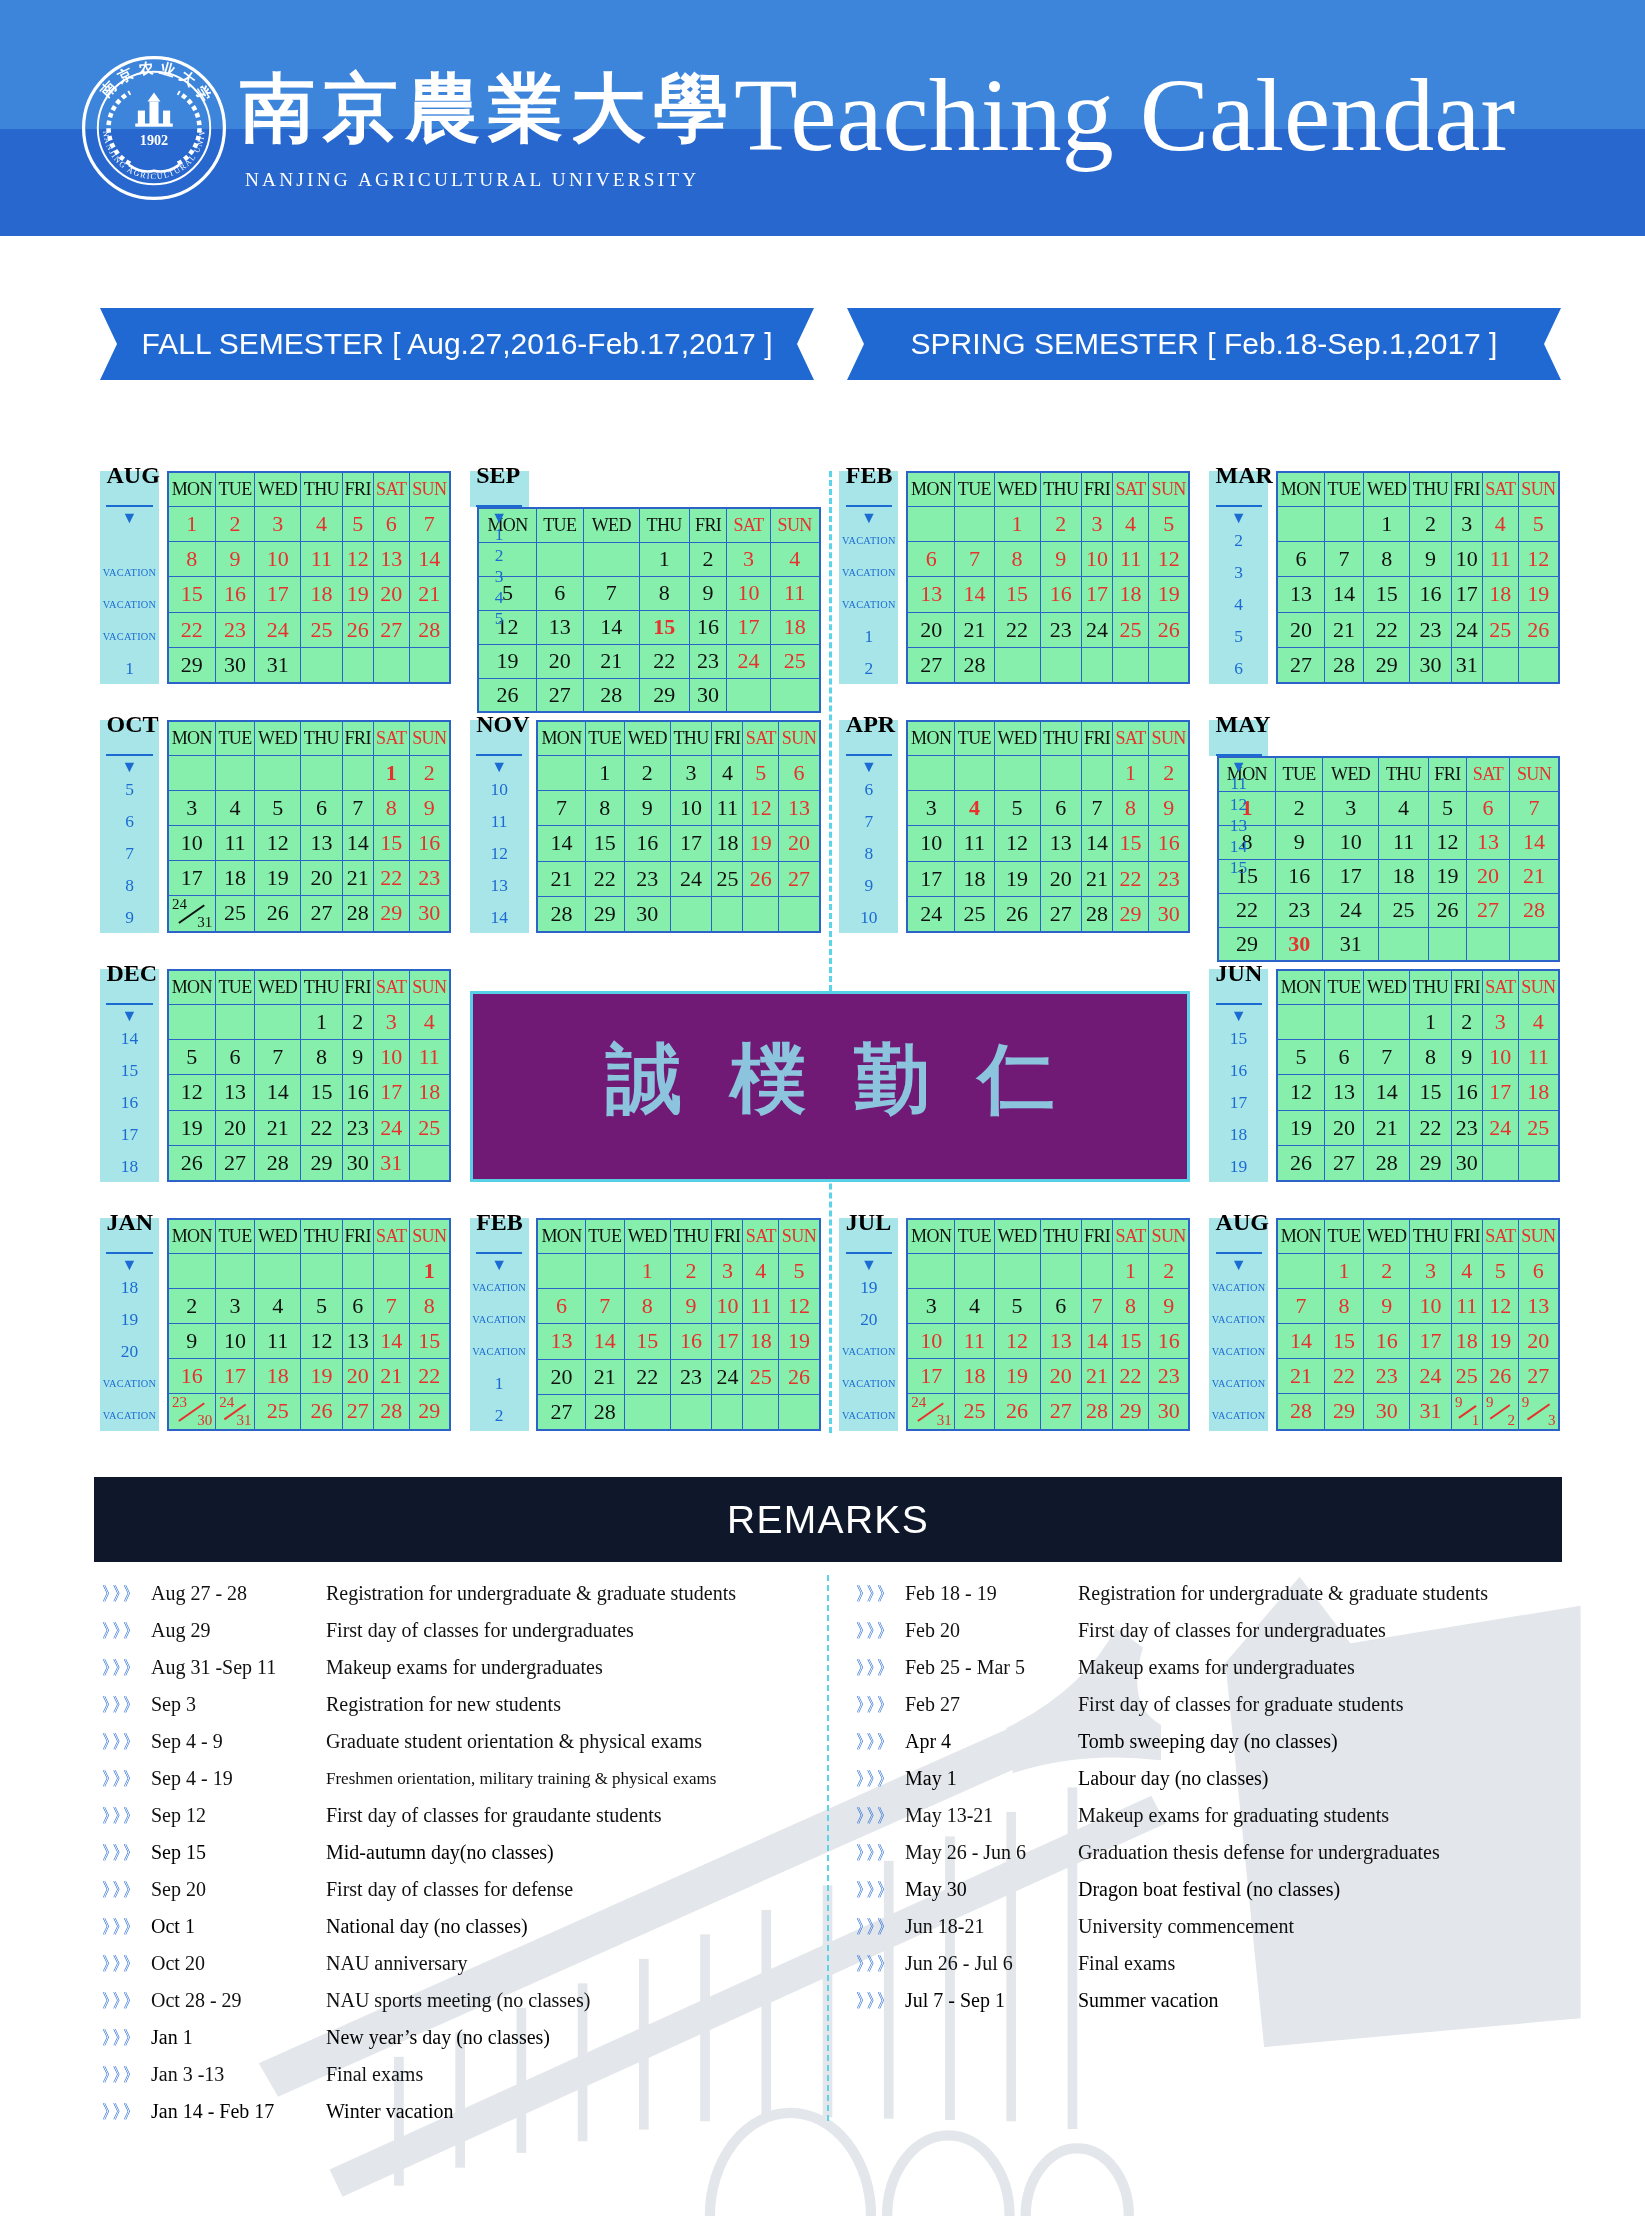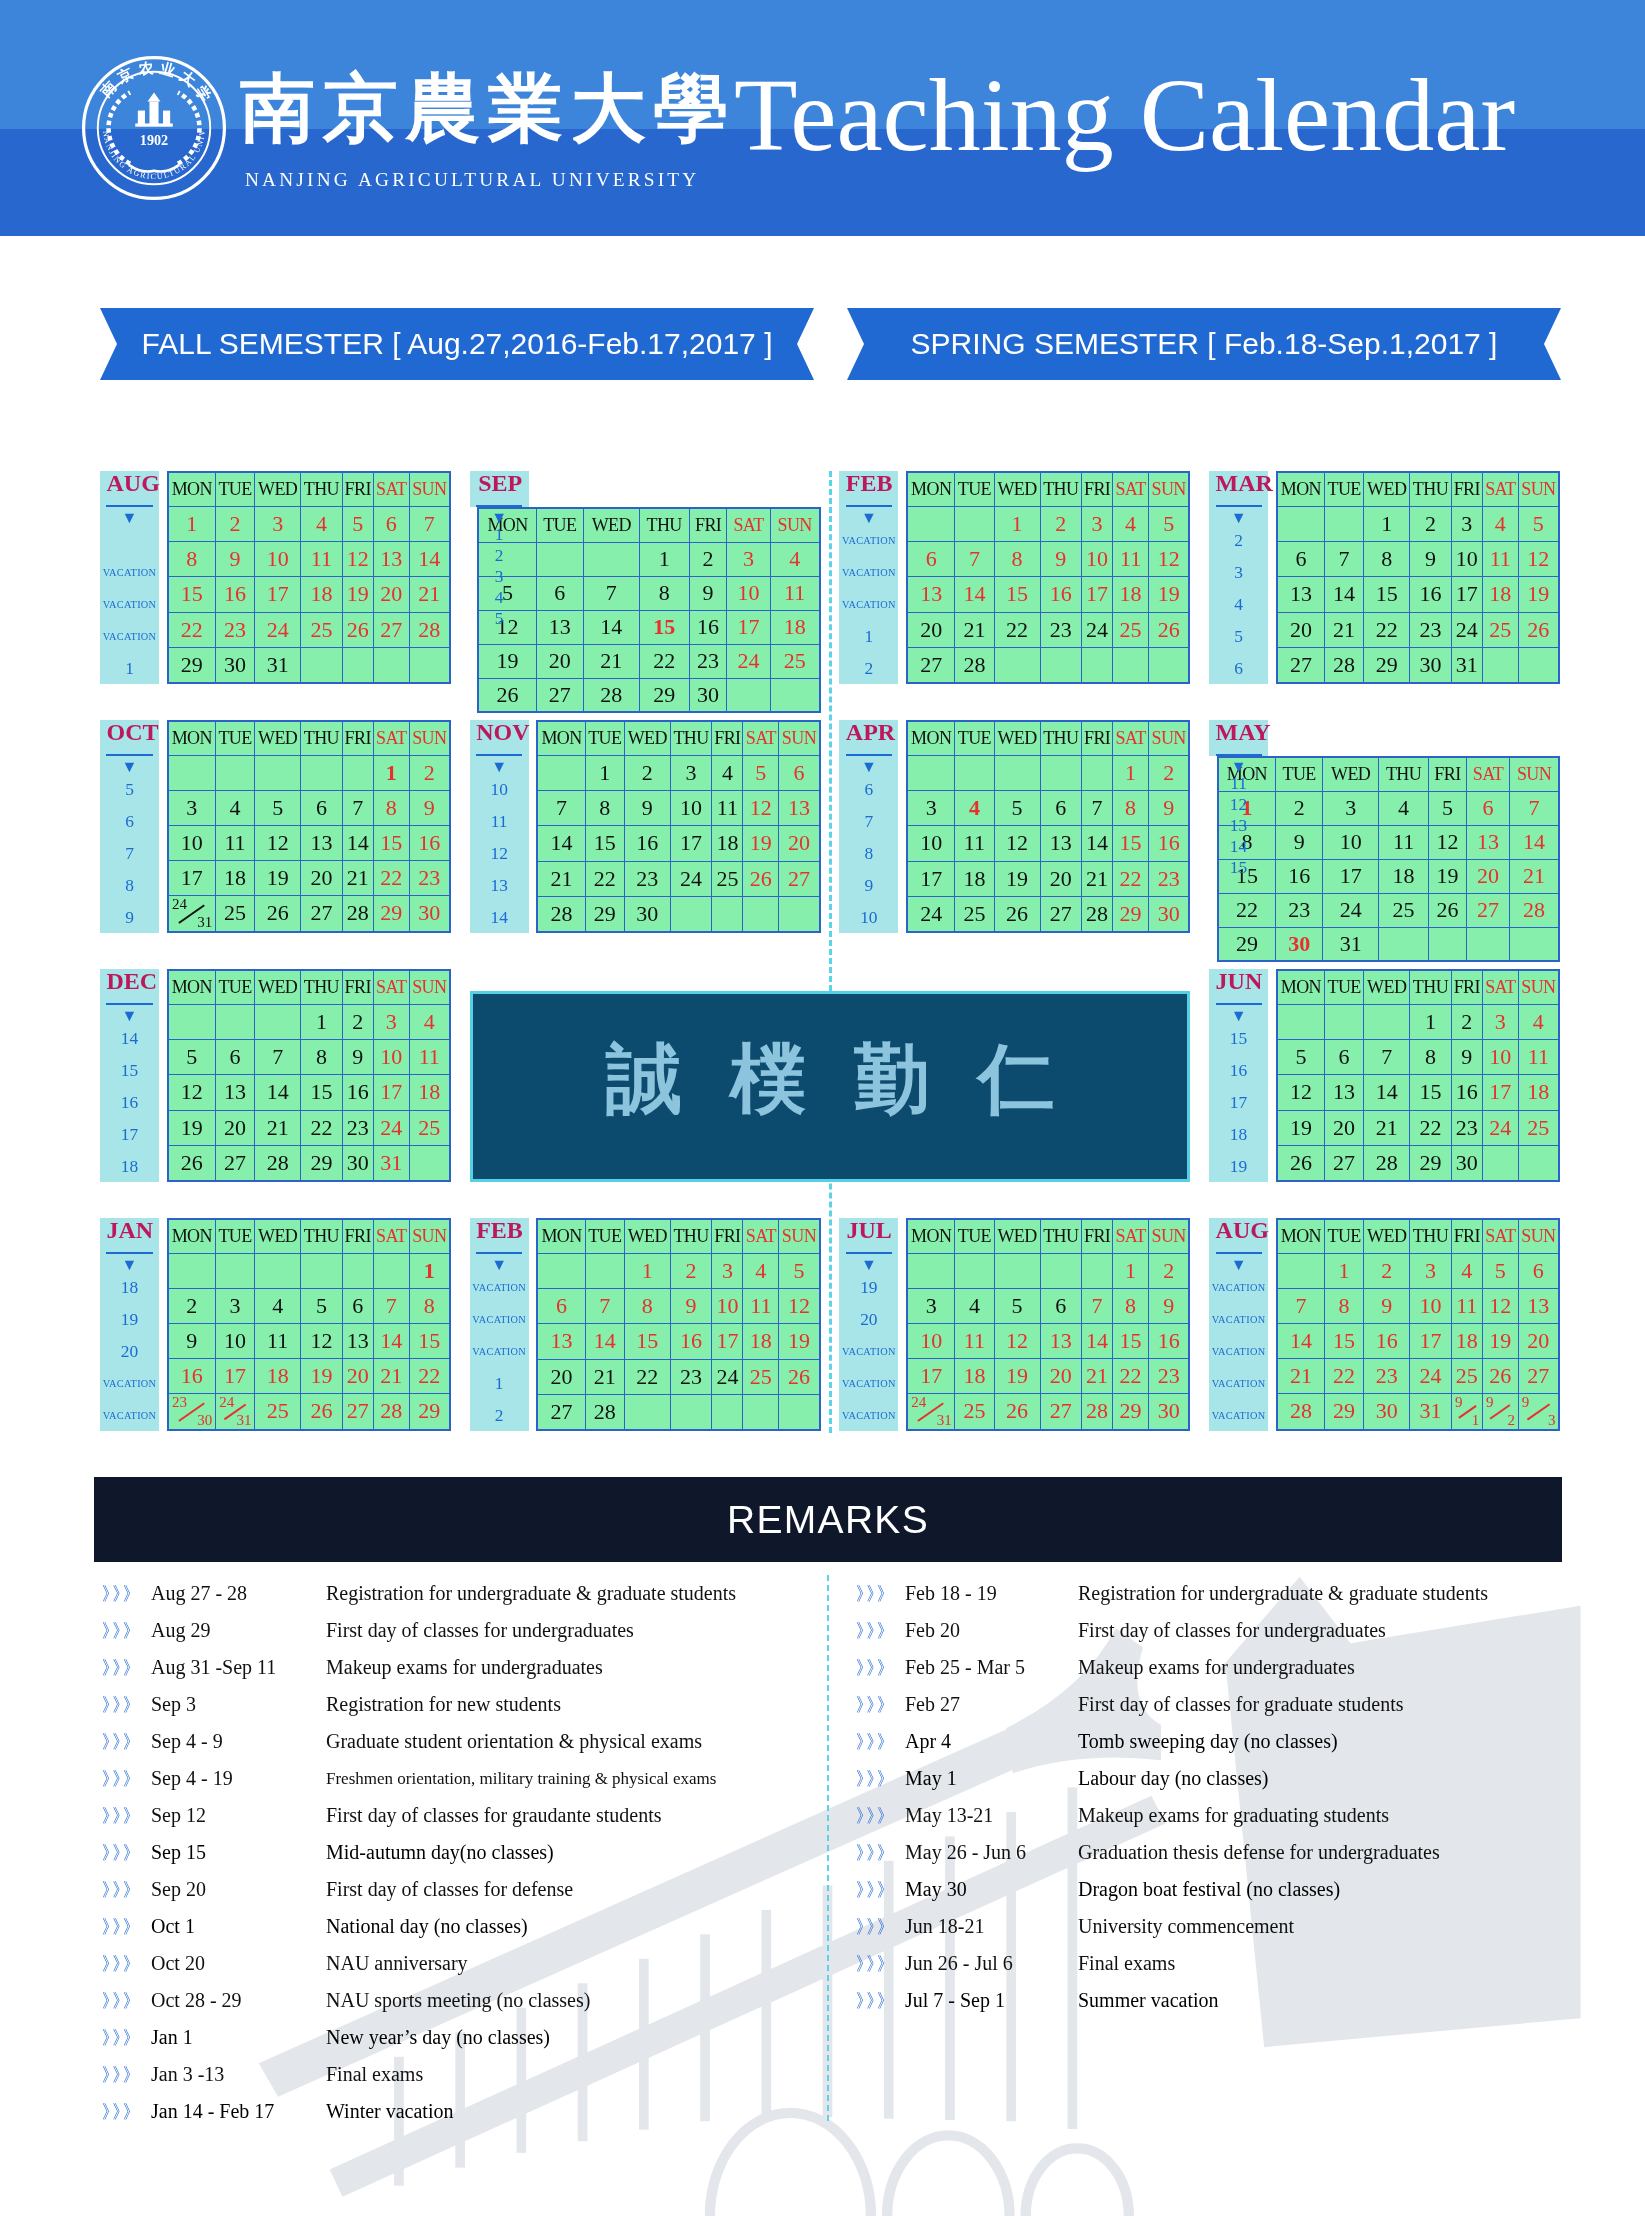--- a/index.html
+++ b/index.html
@@ -27,22 +27,22 @@
   
   .cal-area { position:absolute; left:100px; top:471px; width:1462px; height:962px; }
   .cal-divider { position:absolute; left:729px; top:0; height:962px; width:0;
     border-left:3.2px dashed #5bd3e8; z-index:0; }
   .cal-grid { position:relative; display:grid; grid-template-columns:repeat(4,351px);
     grid-template-rows:repeat(4,213px); column-gap:18.7px; row-gap:36px; }
 
   .month { display:flex; z-index:1; }
   .m-side { width:59px; flex:none; background:#a7e5e8; position:relative; }
   .m-name-wrap { height:36px; display:flex; align-items:flex-end; justify-content:center; }
-  .m-name { display:block; width:78%; text-align:right; font-size:24px; font-weight:bold;
-    color:#be185d; border-bottom:2.6px solid #1c6bd2; padding-bottom:8px; }
+  .m-name { display:block; width:78%; text-align:left; font-size:24px; font-weight:bold;
+    color:#000000; border-bottom:2.6px solid #1c6bd2; padding-bottom:16px; }
   .m-tri { position:absolute; left:0; right:0; top:39px; text-align:center; font-size:16px;
     line-height:1; color:#1c6bd2; }
   .m-labels { position:absolute; top:36px; left:0; right:0; bottom:0; display:flex; flex-direction:column; }
   .m-label { flex:1; display:flex; align-items:center; justify-content:center; color:#1c6bd2; font-size:17.4px; }
   .m-label.vac { font-size:10.3px; letter-spacing:0.3px; }
   .m-labels .m-label:first-child { padding-top:17px; }
 
   .m-table { flex:1; margin-left:7.7px; border-collapse:collapse; table-layout:fixed; background:#86efac;
     border:2.6px solid #2c63c8; height:213px; }
   .m-table th, .m-table td { border:1.3px solid #2c63c8; text-align:center; padding:0; overflow:hidden; }
@@ -51,21 +51,21 @@
   .m-table td { height:34px; font-size:22px; color:#111; }
   .m-table td.r { color:#e8302c; }
   .m-table td.b { color:#e8302c; font-weight:bold; }
 
   .split { position:relative; display:block; width:100%; height:34px; }
   .split .a  { position:absolute; left:3.2px; top:0.6px; font-size:15px; line-height:1; }
   .split .bb { position:absolute; right:2.6px; bottom:0.6px; font-size:15px; line-height:1; }
   .split .sl { position:absolute; left:16%; top:50%; width:68%; height:1.9px; background:currentColor;
     transform:rotate(-35deg); }
 
-  .motto { grid-row:3; grid-column:2 / 4; background:#0c4a6e; border:3.9px solid #55d0e4;
+  .motto { grid-row:3; grid-column:2 / 4; background:#701a75; border:3.9px solid #55d0e4;
     display:flex; align-items:center; justify-content:center; z-index:1; position:relative;margin-top:22px; }
   .motto span { font-size:76px; font-weight:bold; color:#8cc3dd; letter-spacing:48px;
     padding-left:48px; margin-top:-11.6px; white-space:nowrap; }
 
   
   .remarks-bar { position:absolute; left:94px; top:1477px; width:1468px; height:85px; background:#0f172a;
     color:#fff; display:flex; align-items:center; justify-content:center;
     font-family:"Liberation Sans", sans-serif; font-size:39px; letter-spacing:1.3px; z-index:1; }
   .rem-divider { position:absolute; left:827px; top:1575px; height:546px; width:0;
     border-left:2.6px dashed #5bd3e8; z-index:0; }

